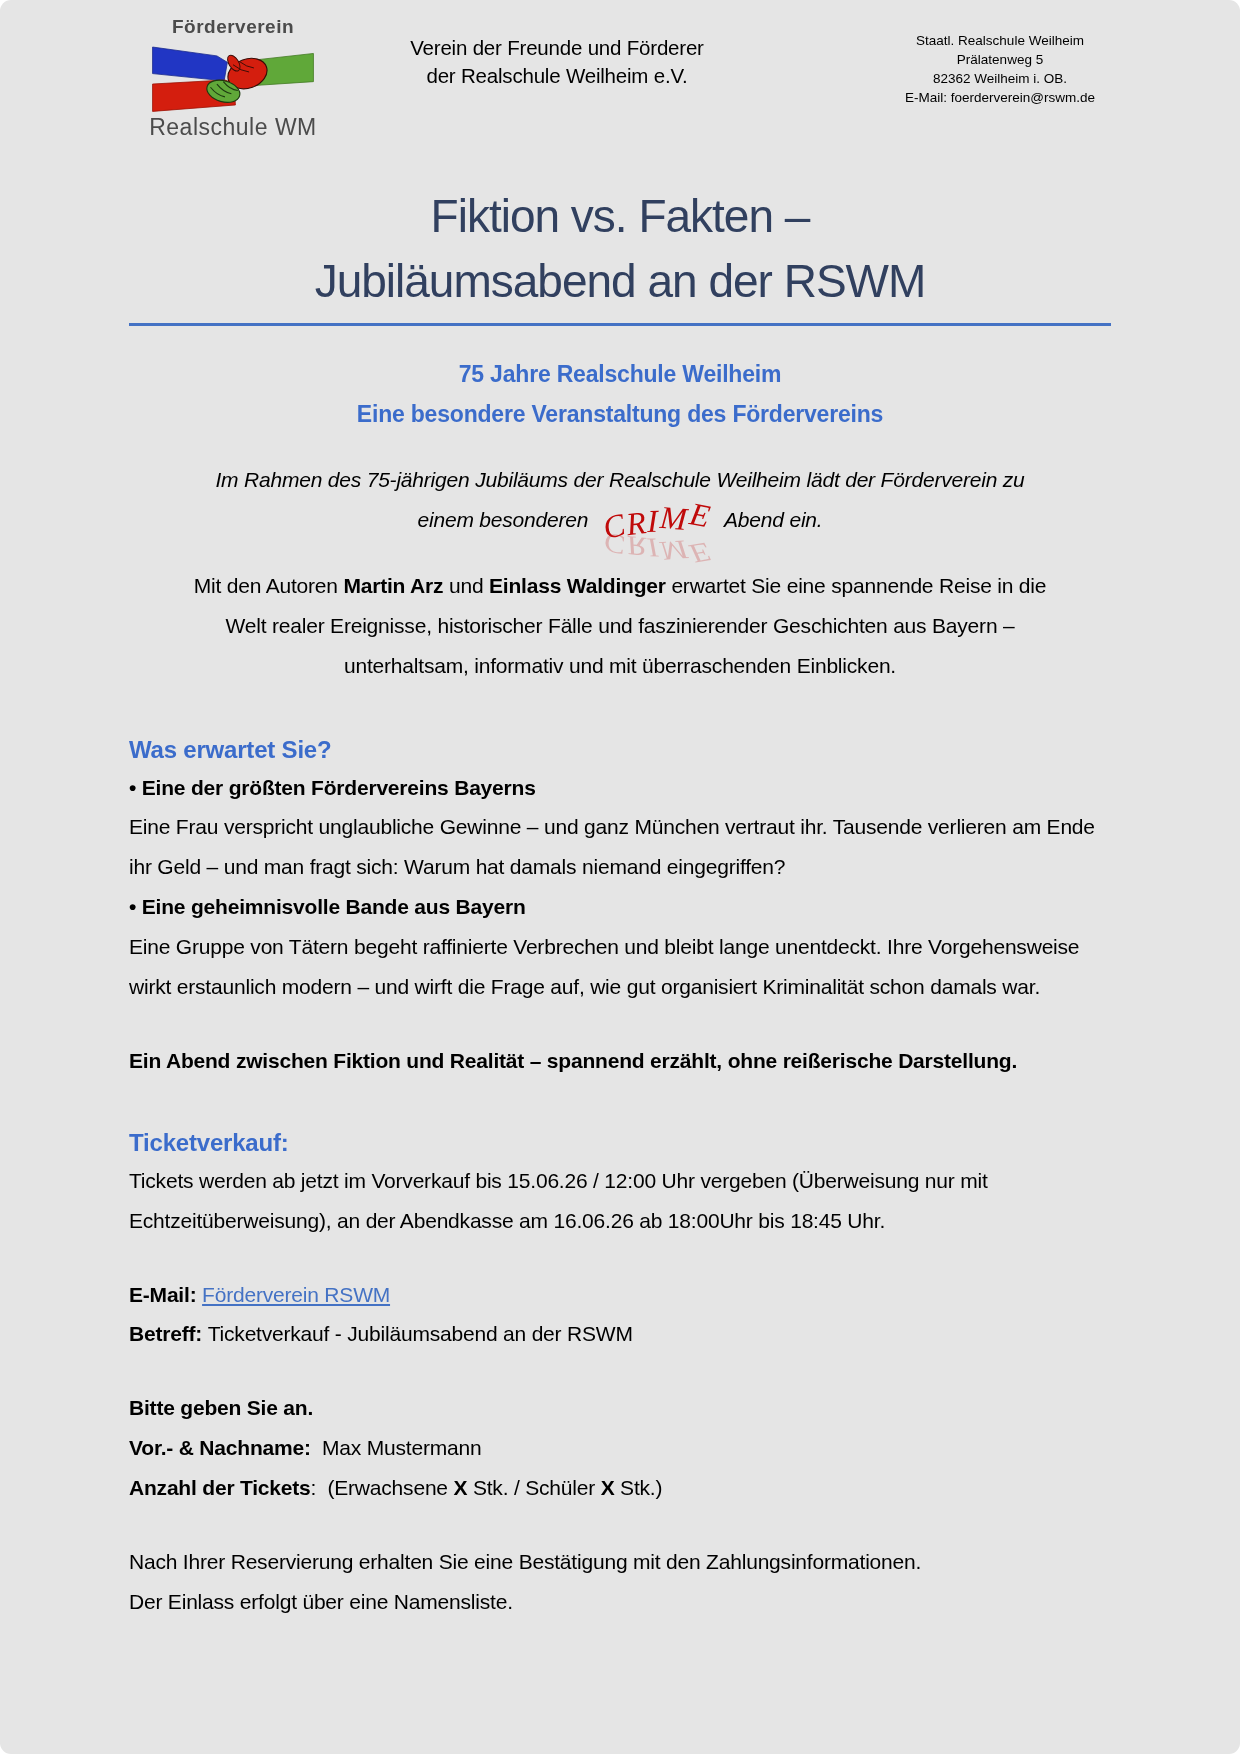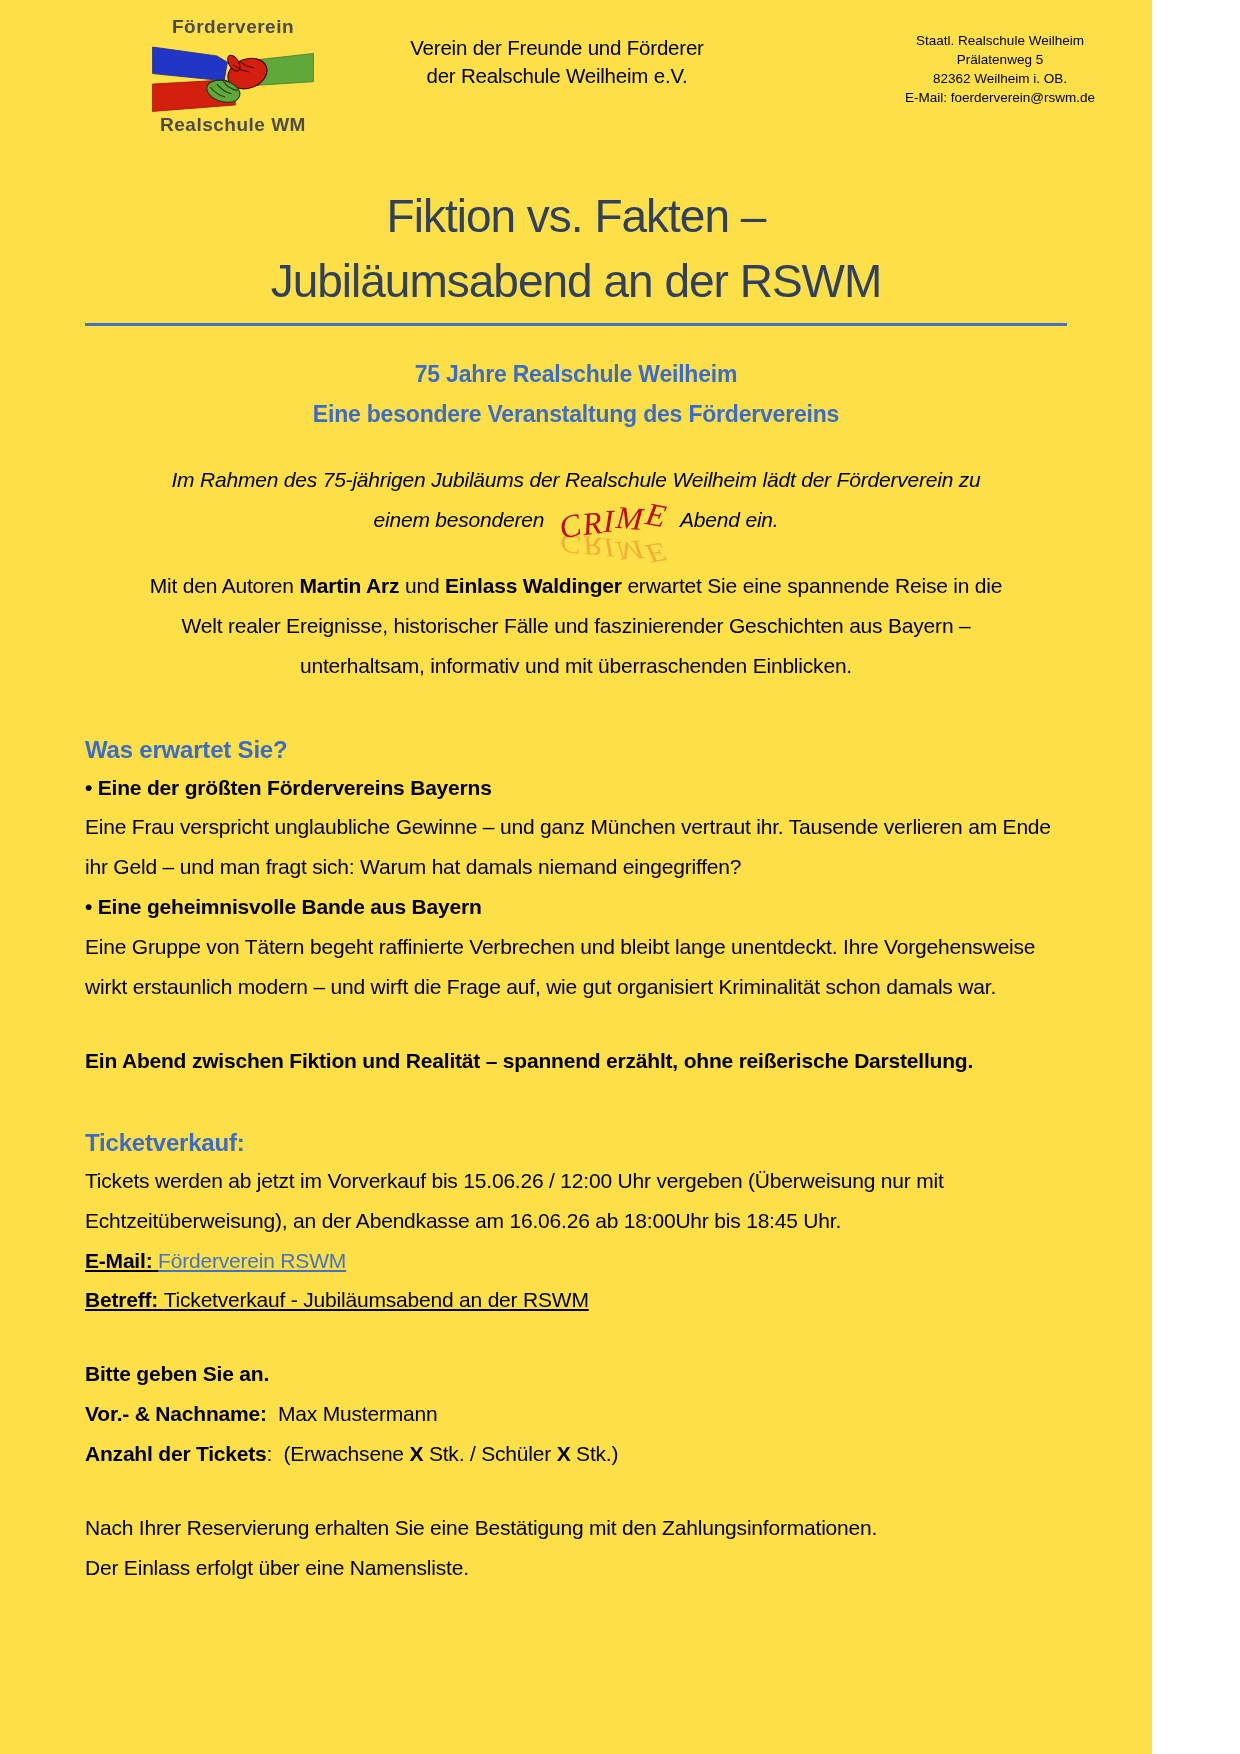--- a/index.html
+++ b/index.html
@@ -1,30 +1,31 @@
 <!DOCTYPE html>
 <html><head>
 <meta charset="utf-8">
 <style>
   html,body{margin:0;padding:0;background:#ffffff;}
   .page{
     position:relative;
-    width:1152px;
+    width:1240px;
     height:1754px;
-    background:#fde047;
+    background:#e5e5e5;
     font-family:"Liberation Sans",sans-serif;
     color:#000;
     overflow:hidden;
+    border-radius:11px;
   }
   
   .letterhead{position:relative;height:142px;}
   .logo{position:absolute;left:126px;top:16px;width:214px;text-align:center;}
   .logo-title{font-size:19px;font-weight:bold;color:#4b4b4b;letter-spacing:.5px;}
   .logo-art{display:block;margin:1px auto;width:198px;height:74px;}
-  .logo-subtitle{font-size:19px;font-weight:bold;color:#4b4b4b;letter-spacing:.5px;}
+  .logo-subtitle{font-size:23px;font-weight:normal;color:#4b4b4b;letter-spacing:.5px;}
   .org{position:absolute;left:352px;top:34px;width:410px;text-align:center;
        font-size:20.5px;font-weight:normal;line-height:1.35;letter-spacing:-.2px;}
   .address{position:absolute;left:858px;top:32px;width:284px;text-align:center;
        font-size:13.5px;line-height:1.4;}
   
   .doc-title{margin:42px 0 0;text-align:center;color:#31405f;font-weight:400;
        font-size:46px;line-height:1.42;letter-spacing:-1px;}
   .doc-title .tl{display:block;}
   .title-rule{border:none;border-top:3px solid #4472c4;width:982px;margin:8px auto 0;}
   .subtitle{margin-top:28px;text-align:center;color:#3b6ccb;font-weight:bold;
@@ -33,21 +34,21 @@
   .content{width:982px;margin:0 auto;}
   .body-text{font-size:21px;line-height:1.9;letter-spacing:-.2px;margin:0;}
   .centered{text-align:center;}
   .bold{font-weight:bold;}
   .intro{margin-top:26px;font-style:italic;}
   .authors{margin-top:26px;}
   .blue-heading{font-size:24px;color:#3b6ccb;font-weight:bold;
        margin:50px 0 4px 0;letter-spacing:-.2px;}
   .blue-heading.tickets-h{margin-top:48px;}
   .closing{margin-top:34px;}
-  .contact-block{text-decoration:underline;}
+  .contact-block{margin-top:34px;}
   .form-block{margin-top:34px;}
   .note{margin-top:34px;}
   .link{color:#4472c4;text-decoration:underline;cursor:pointer;}
   
   .crime-wrap{display:inline-block;position:relative;margin:0 14px;
        vertical-align:-5px;line-height:1;}
   .crime{font-family:"Liberation Serif","DejaVu Serif",serif;color:#c00a0a;
        font-size:32px;letter-spacing:2px;display:inline-block;white-space:nowrap;}
   .crime .cl{display:inline-block;}
   .crime .c1{transform:rotate(-14deg) translateY(5px);}

